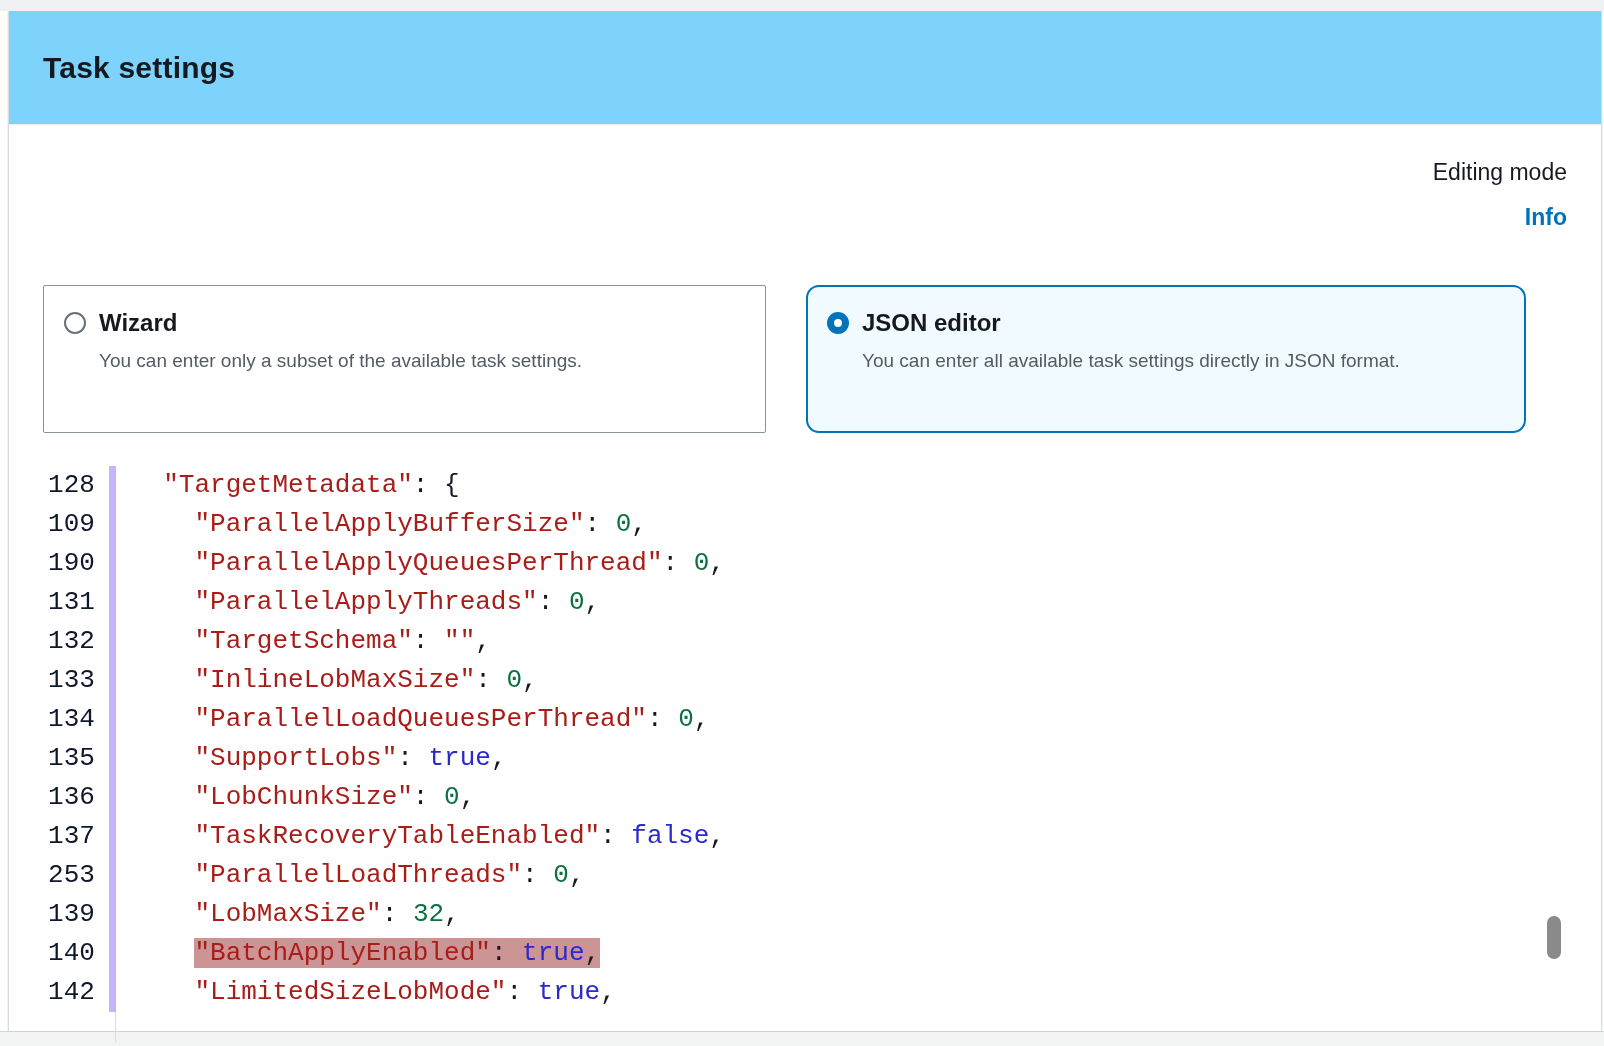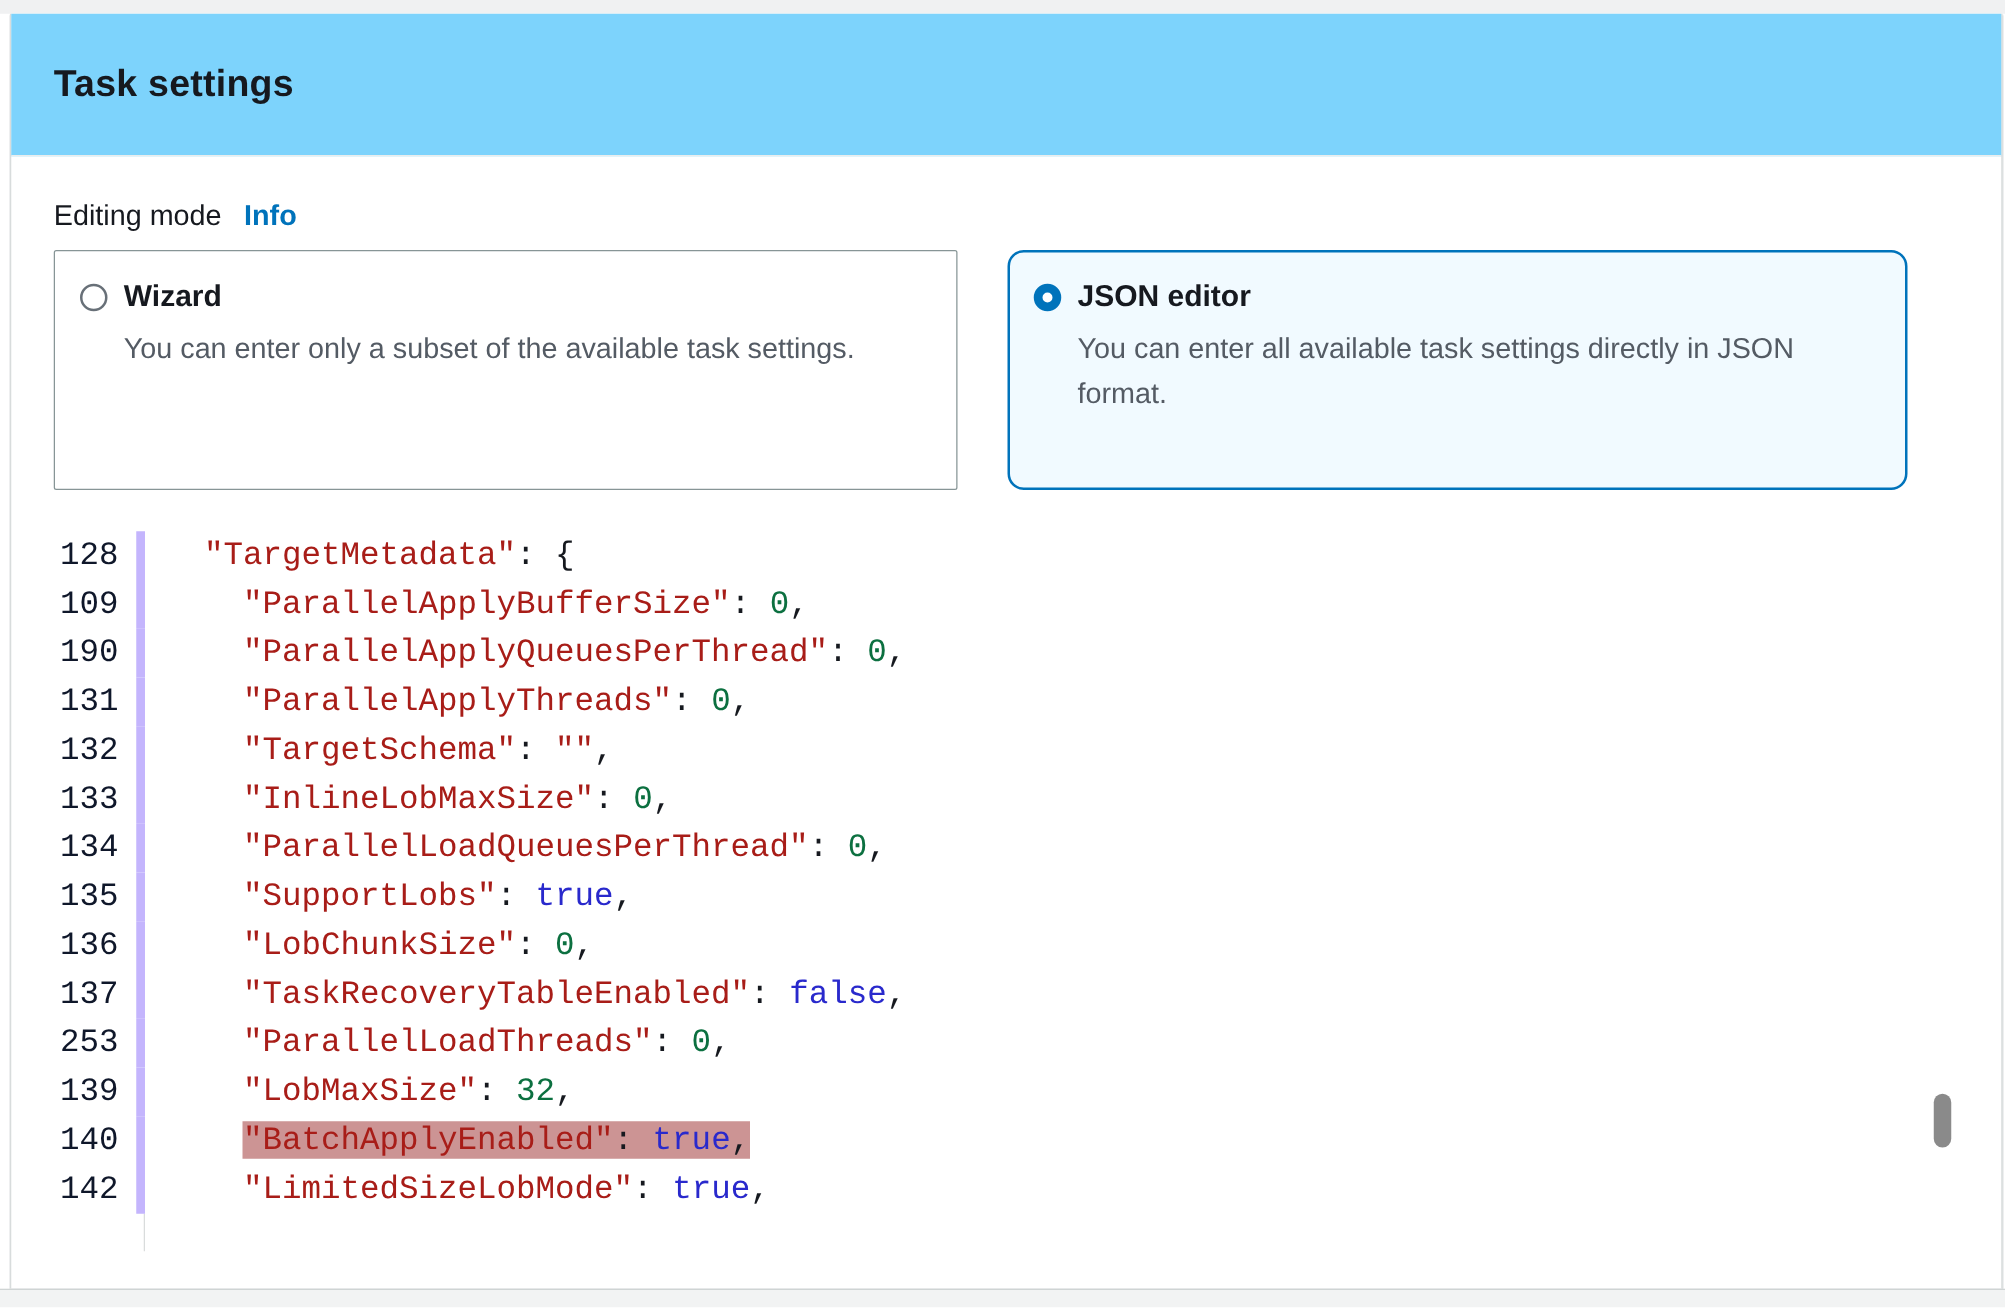--- a/index.html
+++ b/index.html
@@ -12,38 +12,38 @@
   .card { width:1594px; margin-left:8px; height:1020px; background:#ffffff;
           border-left:1px solid #d8dcdc; border-right:1px solid #d8dcdc;
           box-shadow:0 1px 1px rgba(0,28,36,0.3); }
 
   .card-header { height:114px; background:#7dd3fc; border-bottom:1px solid #eaeded;
                  display:flex; align-items:center; padding-left:34px; }
   .card-header h2 { font-size:30px; font-weight:700; letter-spacing:0.2px; }
 
   .card-body { padding:0 34px; }
 
-  .field-label-row { margin-top:34px; display:flex; align-items:flex-end; gap:18px; }
+  .field-label-row { margin-top:34px; display:flex; align-items:flex-end; gap:18px;flex-direction:column; }
   .field-label { font-size:23px; color:#16191f; }
   .info-link { font-size:23px; font-weight:700; color:#0073bb; text-decoration:none; cursor:pointer; }
 
   .options-row { margin-top:14px; display:flex; gap:40px; }
-  .option-card { height:192px; padding:23px 20px; background:#fff;
-                 border:1px solid #879596; border-radius:2px; cursor:pointer; }
+  .option-card { height:148px; padding:23px 20px; background:#fff;
+                 border:1px solid #879596; border-radius:2px; cursor:pointer;margin-top:40px; }
   .option-card.selected { border:2px solid #0073bb; background:#f1faff; padding:22px 19px; }
   .option-card.wizard { width:723px; }
   .option-card.json   { width:720px;border-radius:13px; }
 
   .option-title-row { display:flex; align-items:center; gap:13px; }
   .radio { width:22px; height:22px; border-radius:50%; background:#fff;
            border:2px solid #687078; flex:0 0 auto; }
   .radio.on { border:7px solid #0073bb; }
   .option-label { font-size:24px; font-weight:700; color:#16191f; }
   .option-desc { margin-top:9px; margin-left:35px; max-width:600px;
-                 font-size:23px; line-height:1.55; color:#545b64; }
+                 font-size:19px; line-height:1.55; color:#545b64; }
   .option-card.wizard .option-desc { max-width:660px; }
 
   .editor { position:relative; margin-top:33px; width:1520px; }
   .code-line { display:flex; height:39px; line-height:39px;
                font-family:"Liberation Mono","DejaVu Sans Mono",monospace; font-size:26px; }
   .gutter { flex:0 0 73px; text-align:center; padding-right:9px; color:#0f172a;
             border-right:7px solid #c4b5fd; }
   .code { white-space:pre; padding-left:16px; color:#16191f; }
   .tok-str  { color:#a81d18; }
   .tok-num  { color:#0c7040; }

